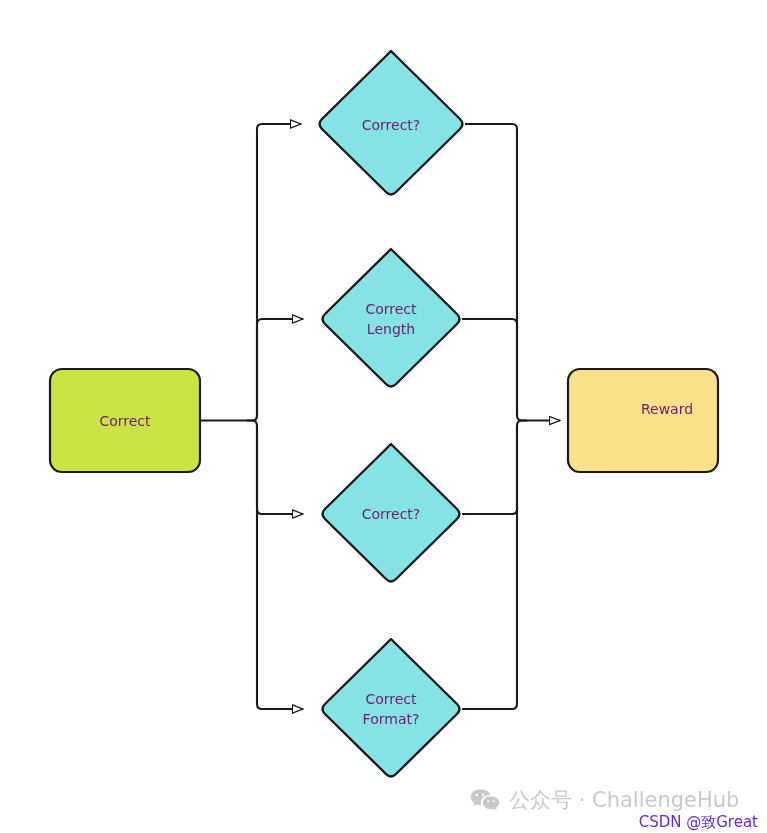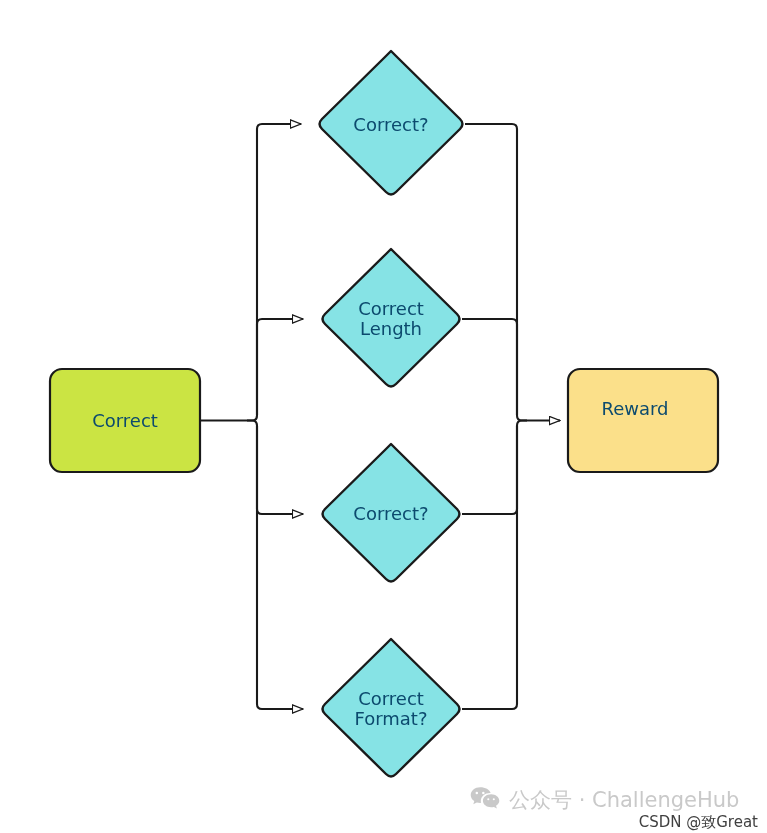--- a/index.html
+++ b/index.html
@@ -16,54 +16,54 @@
   }
   #canvas {
     position: absolute;
     inset: 0;
     width: 767px;
     height: 833px;
   }
   .node-label {
     position: absolute;
     text-align: center;
-    color: #0c4a6e;
-    font-size: 18px;
+    color: #701a75;
+    font-size: 14px;
     line-height: 20px;
     font-family: "DejaVu Sans", "Liberation Sans", sans-serif;
     pointer-events: none;
     white-space: pre-line;
     display: flex;
     align-items: center;
     justify-content: center;
   }
   #watermark {
     position: absolute;
     left: 470px;
     top: 786px;
     width: 290px;
     height: 44px;
   }
   #wm-main {
     position: absolute;
     left: 0;
     top: 0;
     display: flex;
-    align-items: flex-start;
+    align-items: center;
     gap: 9px;
     color: #c9c9c9;
     font-size: 21px;
     font-family: "DejaVu Sans", "Liberation Sans", sans-serif;
     white-space: nowrap;
   }
   #wm-sub {
     position: absolute;
     right: 2px;
     top: 27px;
-    color: #404040;
+    color: #6d28d9;
     font-size: 15px;
     font-family: "DejaVu Sans", "Liberation Sans", sans-serif;
     white-space: nowrap;
   }
   .wechat-icon {
     display: block;
   }
 </style>
 </head>
 <body>
@@ -99,21 +99,21 @@
 
   <path d="M391,249 Q391,249 396,254 L457,314 Q462,319 457,324 L396,384 Q391,389 386,384 L325,324 Q320,319 325,314 L386,254 Q391,249 391,249 Z" fill="#86e3e5" stroke="#1a1a1a" stroke-width="2.4" stroke-linejoin="round"></path>
 
   <path d="M391,444 Q391,444 396,449 L457,509 Q462,514 457,519 L396,579 Q391,584 386,579 L325,519 Q320,514 325,509 L386,449 Q391,444 391,444 Z" fill="#86e3e5" stroke="#1a1a1a" stroke-width="2.4" stroke-linejoin="round"></path>
 
   <path d="M391,639 Q391,639 396,644 L457,704 Q462,709 457,714 L396,774 Q391,779 386,774 L325,714 Q320,709 325,704 L386,644 Q391,639 391,639 Z" fill="#86e3e5" stroke="#1a1a1a" stroke-width="2.4" stroke-linejoin="round"></path>
 </svg>
 
 <div class="node-label" style="left:50px; top:369px; width:150px; height:103px;">Correct</div>
 
-<div class="node-label" style="left:560px; top:369px; width:150px; height:80px;text-align:right;">Reward</div>
+<div class="node-label" style="left:592px; top:369px; width:150px; height:80px;text-align:right;">Reward</div>
 
 <div class="node-label" style="left:317px; top:51px; width:148px; height:147px;">Correct?</div>
 
 <div class="node-label" style="left:320px; top:249px; width:142px; height:140px;">Correct
 Length</div>
 
 <div class="node-label" style="left:320px; top:444px; width:142px; height:140px;">Correct?</div>
 
 <div class="node-label" style="left:320px; top:639px; width:142px; height:140px;">Correct
 Format?</div>

